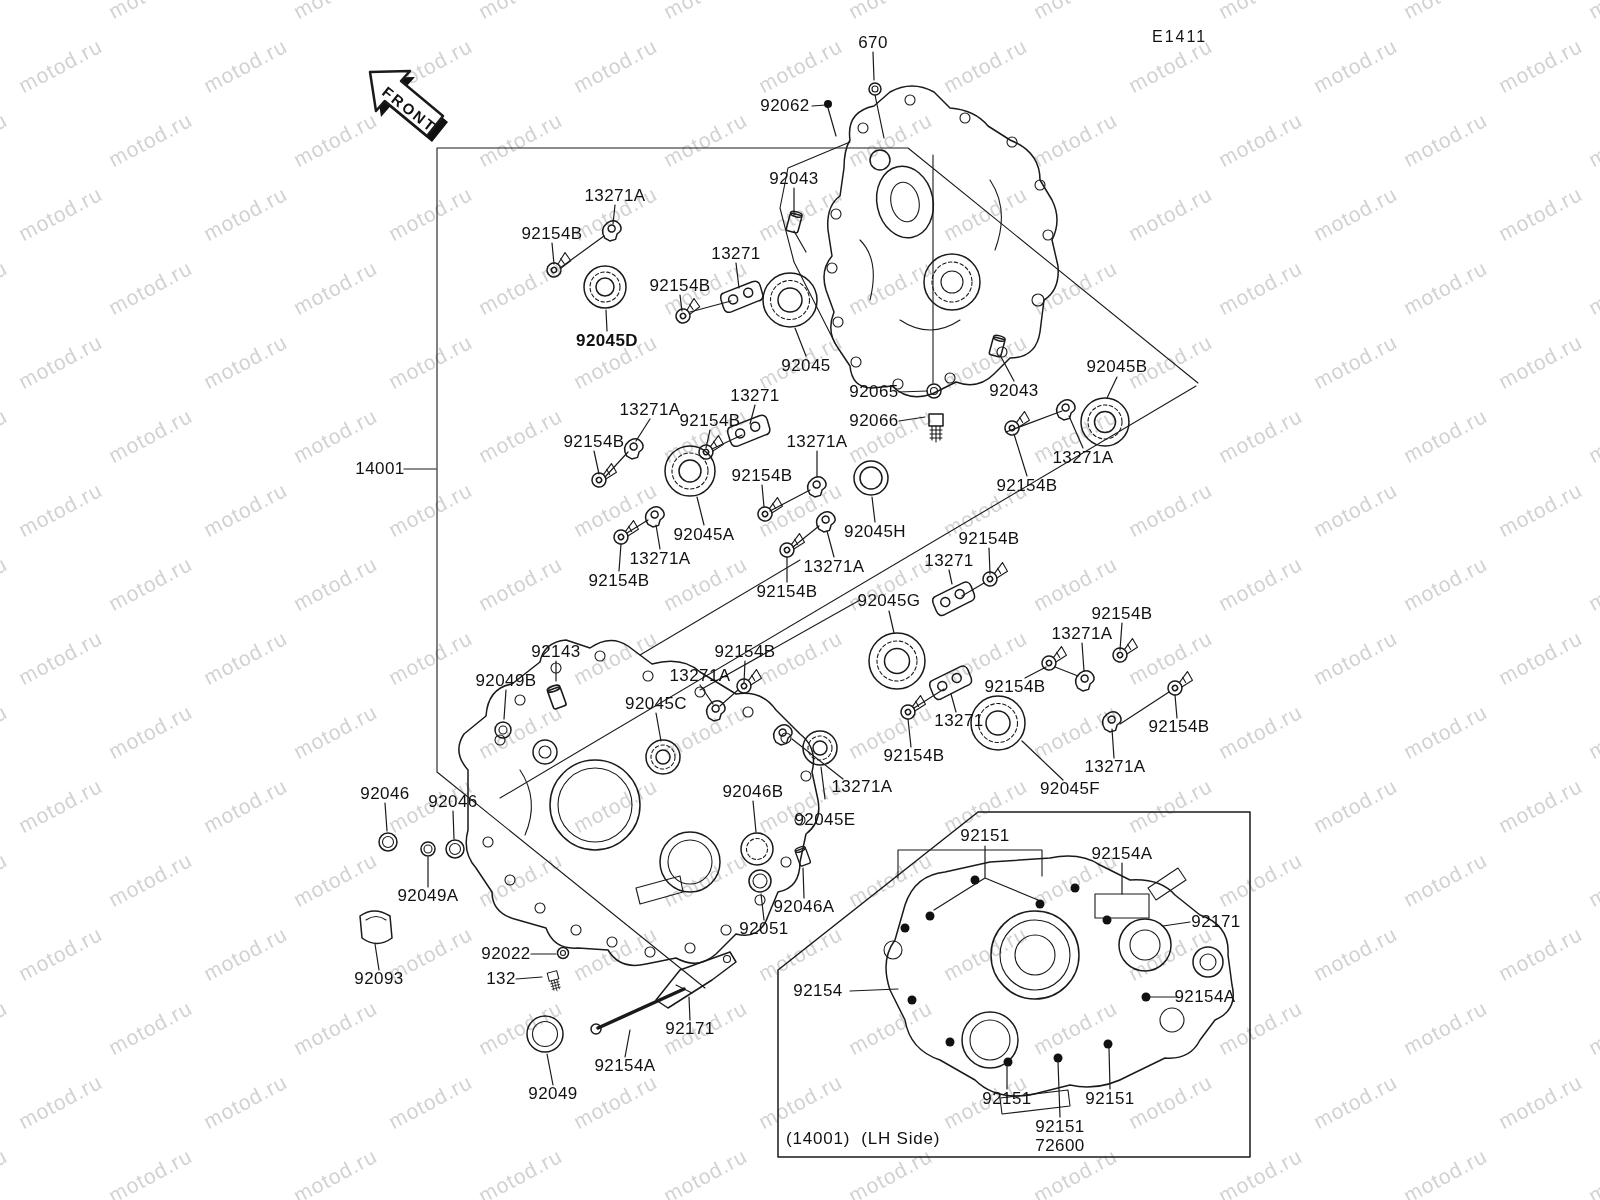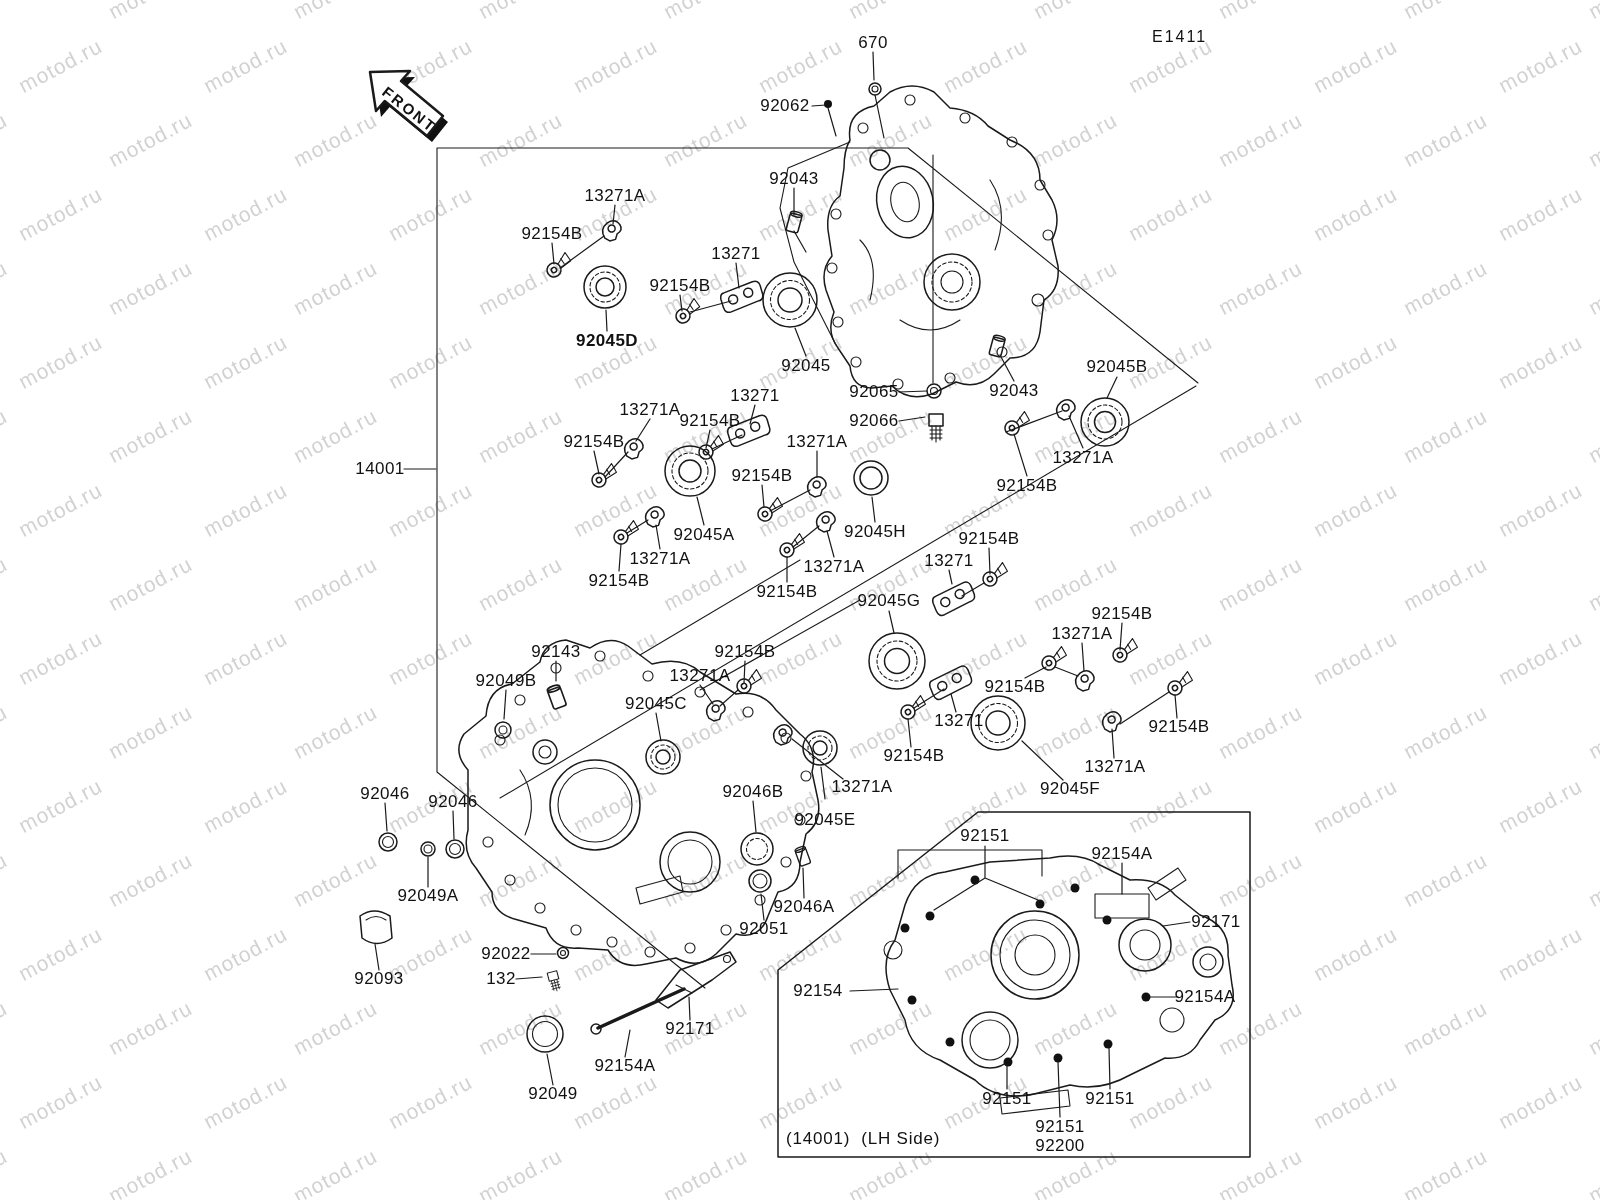--- a/index.html
+++ b/index.html
@@ -542,18 +542,18 @@
       <div class="plabel" style="left: 625px; top: 1066px;">92154A</div>
       <div class="plabel" style="left: 553px; top: 1094px;">92049</div>
       <div class="plabel" style="left: 985px; top: 836px;">92151</div>
       <div class="plabel" style="left: 1122px; top: 854px;">92154A</div>
       <div class="plabel" style="left: 1216px; top: 922px;">92171</div>
       <div class="plabel" style="left: 818px; top: 991px;">92154</div>
       <div class="plabel" style="left: 1205px; top: 997px;">92154A</div>
       <div class="plabel" style="left: 1007px; top: 1099px;">92151</div>
       <div class="plabel" style="left: 1110px; top: 1099px;">92151</div>
       <div class="plabel" style="left: 1060px; top: 1127px;">92151</div>
-      <div class="plabel" style="left: 1060px; top: 1146px;">92200</div>
+      <div class="plabel" style="left: 1060px; top: 1146px;">72600</div>
     </div>
 
   <div class="inset-caption">(14001)  (LH Side)</div>
 
 </div>
 
 </body></html>

